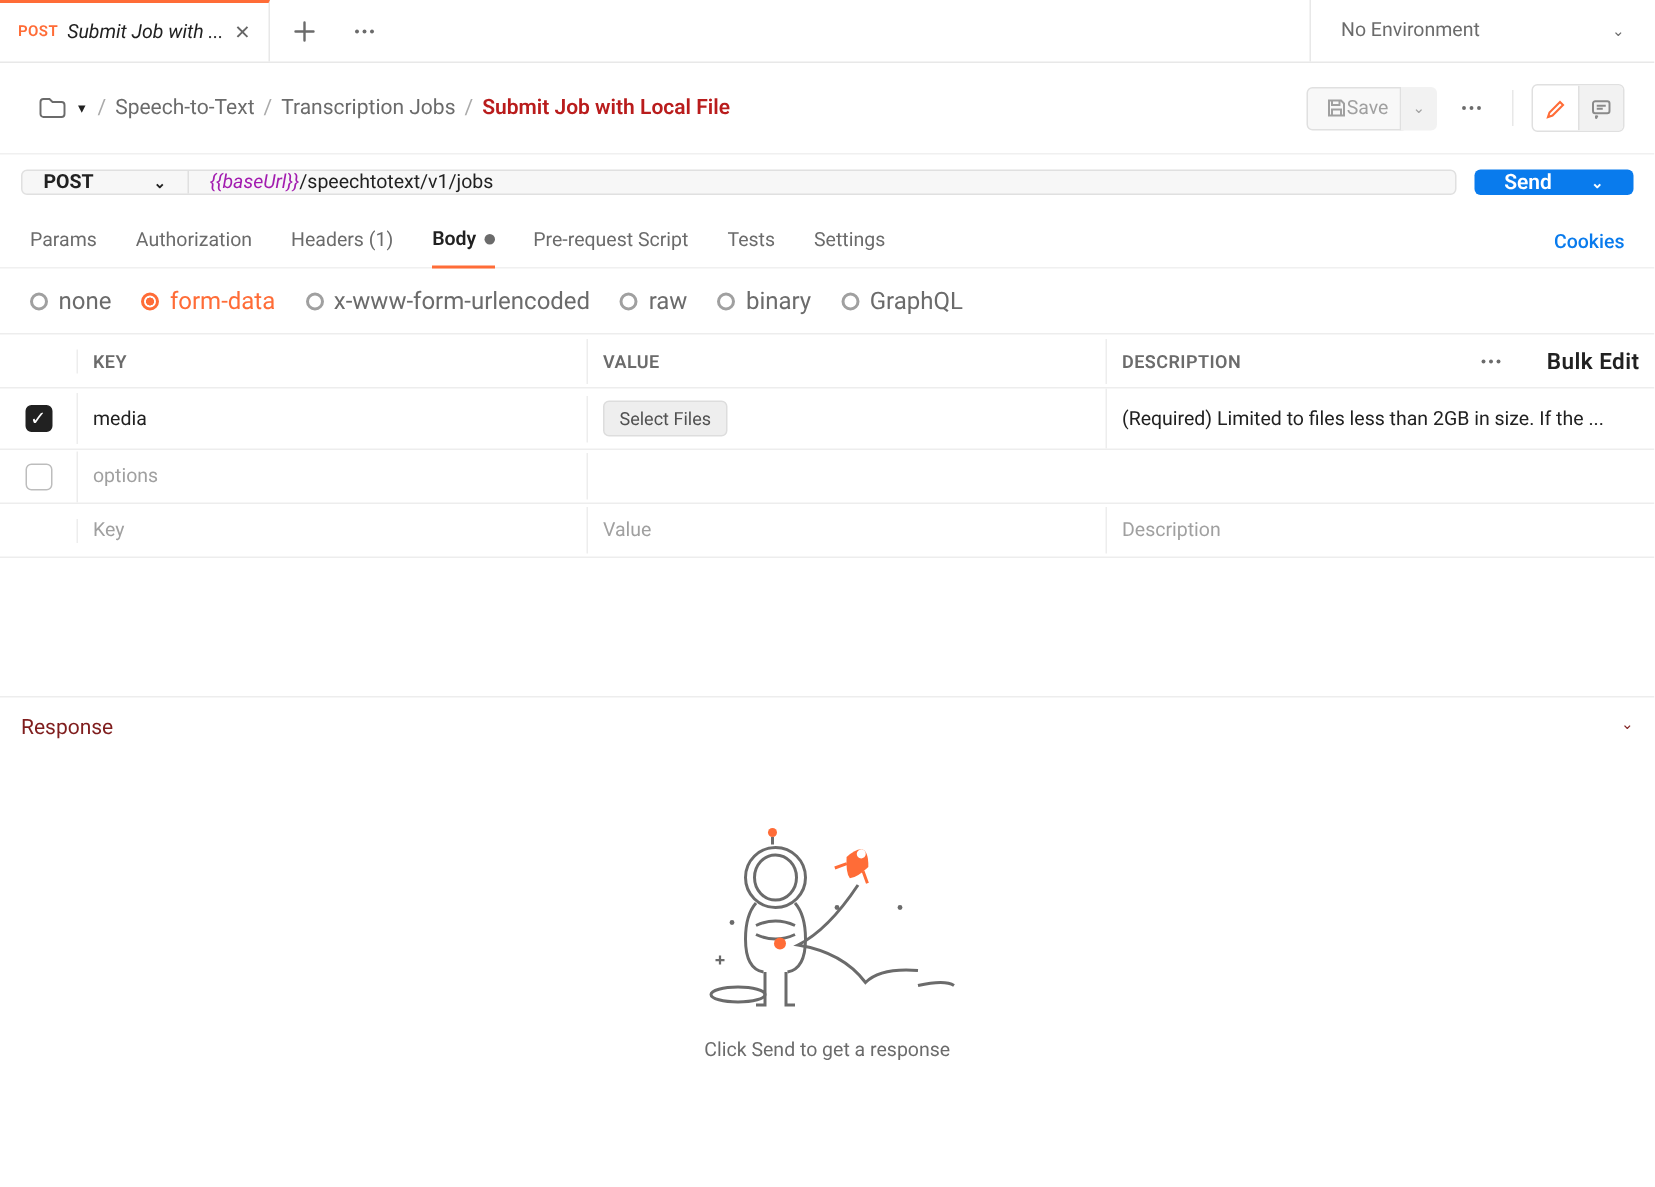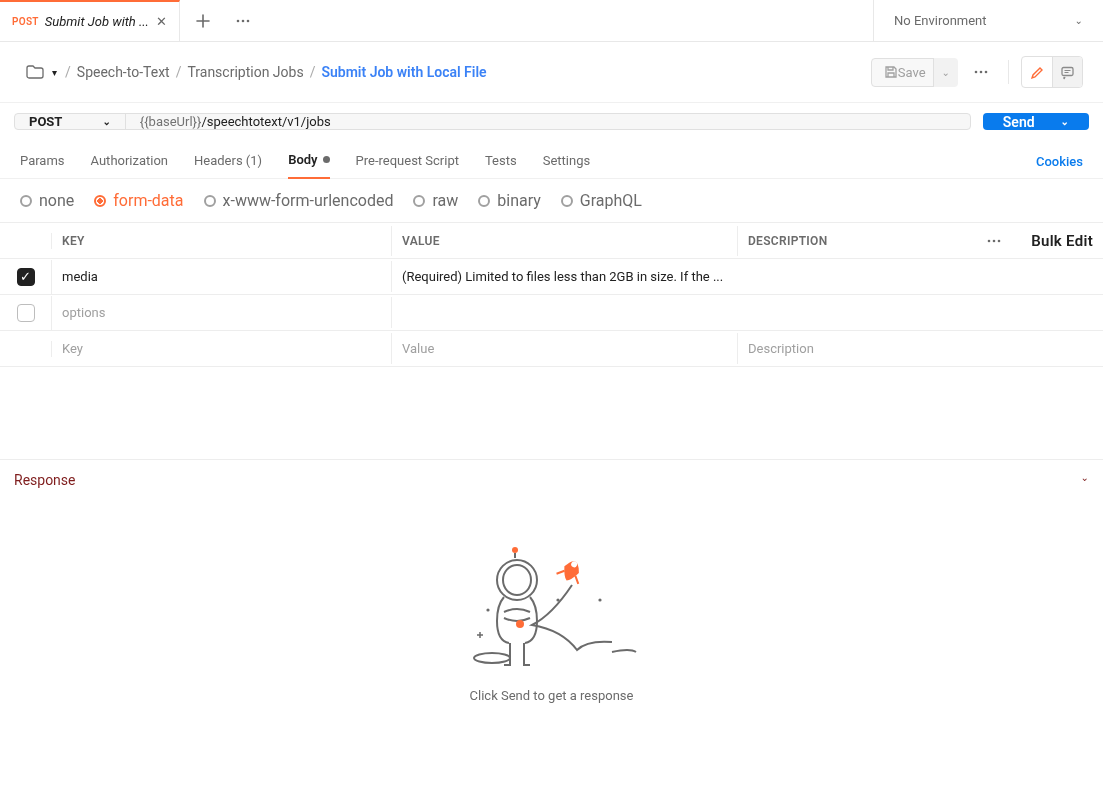--- a/index.html
+++ b/index.html
@@ -13,36 +13,36 @@
   .tab .close { color: #666; cursor: pointer; font-size: 13px; }
   .tab-extra { display: flex; align-items: center; padding: 0 16px; gap: 26px; }
   .plus-icon, .more-icon { color: #6b6b6b; cursor: pointer; }
   .env-select { margin-left: auto; border-left: 1px solid #e8e8e8; display: flex; align-items: center; padding: 0 20px; min-width: 230px; justify-content: space-between; color: #6b6b6b; cursor: pointer; }
   
   
   .req-header { display: flex; align-items: center; padding: 14px 20px 14px 26px; border-bottom: 1px solid #f0f0f0; gap: 8px; }
   .folder-icon { color: #6b6b6b; }
   .breadcrumb { display: flex; align-items: center; gap: 6px; font-size: 14px; color: #6b6b6b; }
   .breadcrumb .sep { color: #aaa; }
-  .breadcrumb .current { color: #3b82f6; font-weight: 600; }
+  .breadcrumb .current { color: #b91c1c; font-weight: 600; }
   .header-actions { margin-left: auto; display: flex; align-items: center; gap: 8px; }
   .save-btn { display: flex; align-items: center; gap: 0; padding: 6px 12px; border: 1px solid #e0e0e0; background: #f8f8f8; border-radius: 4px; color: #a0a0a0; cursor: pointer; font-size: 13px; }
   .save-split { border-left: 1px solid #e0e0e0; padding: 6px 8px; background: #f2f2f2; border-radius: 0 4px 4px 0; margin-left: -6px; color: #a0a0a0; cursor: pointer; }
   .icon-btn { width: 30px; height: 30px; display:flex; align-items:center; justify-content:center; border-radius: 4px; cursor:pointer; color: #6b6b6b; }
   .icon-group { display:flex; border:1px solid #e0e0e0; border-radius:4px; overflow:hidden; }
   .icon-group .icon-btn { border-radius:0; }
   .icon-group .icon-btn + .icon-btn { border-left:1px solid #e0e0e0; background:#f2f2f2; }
   .vdiv { width:1px; height:24px; background:#e8e8e8; margin:0 4px; }
 
   
   .req-row { display:flex; padding: 10px 14px 10px 14px; gap: 12px; }
   .method-url { flex:1; display:flex; border:1px solid #e0e0e0; background:#f7f7f7; border-radius:4px; }
   .method-select { display:flex; align-items:center; padding: 0 14px; border-right:1px solid #e0e0e0; font-weight:700; font-size:13px; gap:40px; cursor:pointer; }
   .url { display:flex; align-items:center; padding: 0 14px; font-size:13px; }
-  .url .var { color:#737373; }
+  .url .var { color:#a21caf;font-style:italic; }
   .send-btn { background:#097bed; color:#fff; border-radius:4px; padding: 0 20px; font-weight:600; display:flex; align-items:center; gap:26px; cursor:pointer; font-size:14px; }
   
   
   .req-tabs { display:flex; padding: 4px 20px 0; gap: 26px; border-bottom:1px solid #f0f0f0; align-items:center; }
   .req-tab { padding: 8px 0 10px; color:#6b6b6b; cursor:pointer; font-size:13px; display:flex; align-items:center; gap:5px; }
   .req-tab.active { color:#212121; font-weight:600; border-bottom:2px solid #ff6c37; margin-bottom:-1px; }
   .dot { width:7px; height:7px; border-radius:50%; background:#6b6b6b; display:inline-block; }
   .cookies-link { margin-left:auto; color:#097bed; cursor:pointer; font-size:13px; font-weight:500; }
 
   
@@ -232,20 +232,21 @@
         <span class="bulk-edit">Bulk Edit</span>
       </span>
     </div>
   </div>
 
   <div class="fd-row">
     <div class="fd-cell-center">
         <span class="check on">✓</span>
       </div>
     <div>media</div>
+    <div><span class="sel-files">Select Files</span></div>
     <div>(Required) Limited to files less than 2GB in size. If the ...</div>
   </div>
 
   <div class="fd-row">
     <div class="fd-cell-center">
         <span class="check"></span>
       </div>
     <div class="placeholder">options</div>
     <div></div>
   </div>

